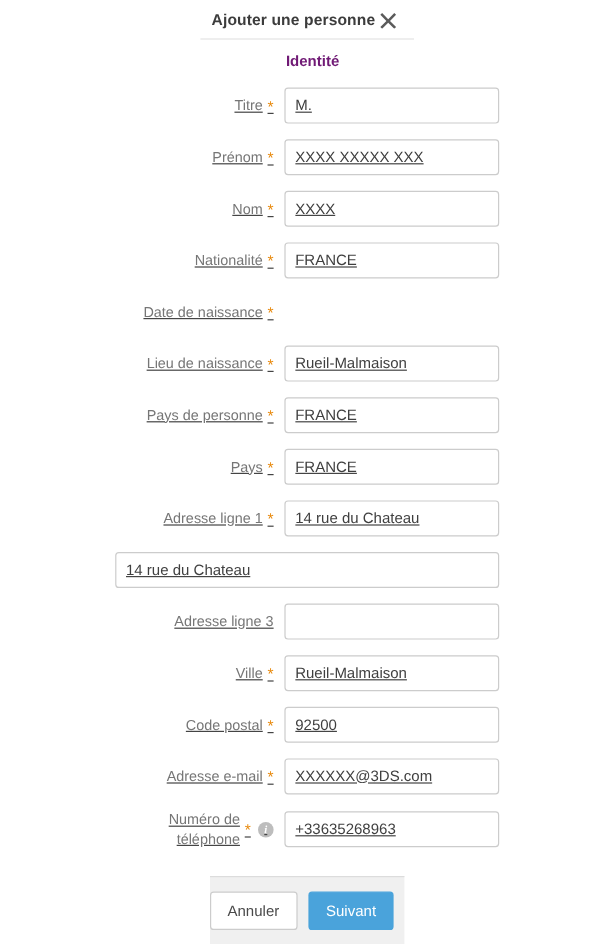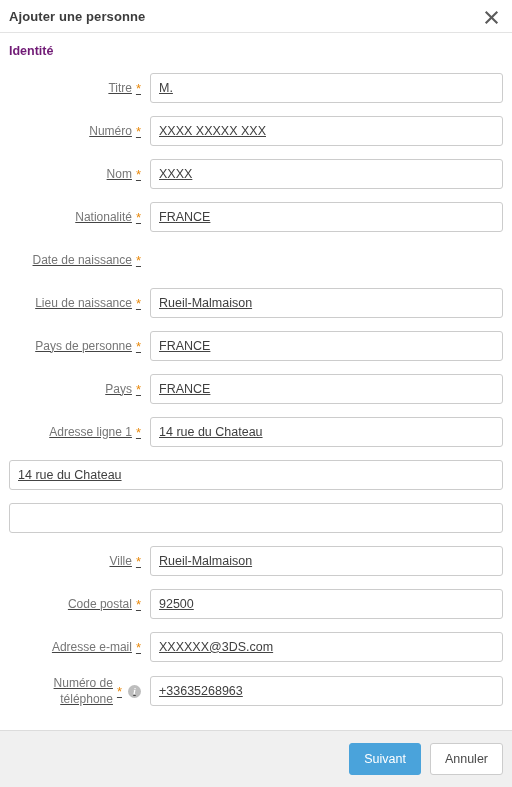--- a/index.html
+++ b/index.html
@@ -18,20 +18,21 @@
   }
 
   
   .dialog {
     width: 512px;
     height: 787px;
     display: flex;
     flex-direction: column;
     background: #ffffff;
     box-sizing: border-box;
+    align-items: center;
   }
 
   
   .dlg-header {
     height: 33px;
     min-height: 33px;
     display: flex;
     align-items: center;
     justify-content: space-between;
     padding: 0 10px 0 9px;
@@ -198,21 +199,21 @@
   <div class="form-body">
       <div class="form-row">
         <div class="field-label">
           <span class="label-text">Titre</span>
           <span class="req">*</span>
         </div>
         <input class="field-input" type="text" value="M." style="">
       </div>
       <div class="form-row">
         <div class="field-label">
-          <span class="label-text">Numéro</span>
+          <span class="label-text">Prénom</span>
           <span class="req">*</span>
         </div>
         <input class="field-input" type="text" value="XXXX XXXXX XXX" style="">
       </div>
       <div class="form-row">
         <div class="field-label">
           <span class="label-text">Nom</span>
           <span class="req">*</span>
         </div>
         <input class="field-input" type="text" value="XXXX" style="">
@@ -255,20 +256,23 @@
         <div class="field-label">
           <span class="label-text">Adresse ligne 1</span>
           <span class="req">*</span>
         </div>
         <input class="field-input" type="text" value="14 rue du Chateau" style="">
       </div>
       <div class="form-row">
         <input class="field-input" type="text" value="14 rue du Chateau" style="">
       </div>
       <div class="form-row">
+        <div class="field-label">
+          <span class="label-text">Adresse ligne 3</span>
+        </div>
         <input class="field-input" type="text" value="" style="">
       </div>
       <div class="form-row">
         <div class="field-label">
           <span class="label-text">Ville</span>
           <span class="req">*</span>
         </div>
         <input class="field-input" type="text" value="Rueil-Malmaison" style="">
       </div>
       <div class="form-row">
@@ -290,17 +294,17 @@
           <span class="label-text">Numéro de
 téléphone</span>
           <span class="req">*</span>
           <span class="info-icon">i</span>
         </div>
         <input class="field-input" type="text" value="+33635268963" style="">
       </div>
     </div>
 
   <div class="dlg-footer">
+    <div class="btn btn-secondary">Annuler</div>
     <div class="btn btn-primary">Suivant</div>
-    <div class="btn btn-secondary">Annuler</div>
   </div>
 
 </div>
 
 </body></html>

